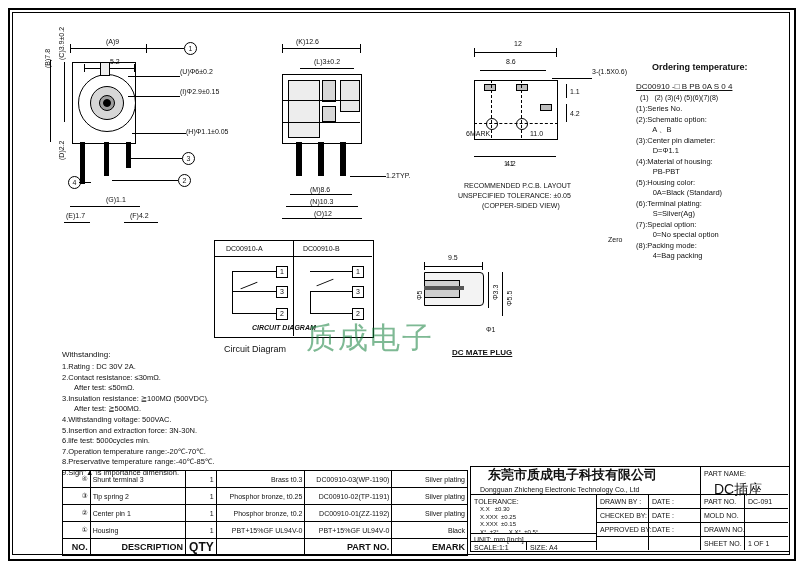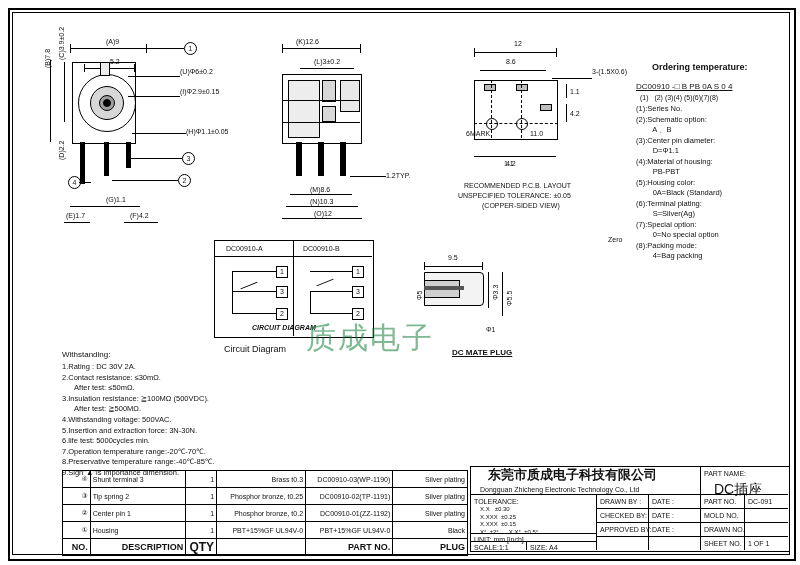--- a/index.html
+++ b/index.html
@@ -260,21 +260,21 @@
           <td class="center" style="width: 78px; height: 16px;">Black</td>
         </tr>
       </tbody>
     <tbody>
         <tr>
       <td class="center bold" style="width:24px;height:16px;font-size:9px;">NO.</td>
       <td class="center bold" style="width:96px;font-size:9px;">DESCRIPTION</td>
       <td class="center bold" style="width:26px;font-size:12px;">QTY</td>
       <td class="center bold" style="width:92px;font-size:9px;"></td>
       <td class="center bold" style="width:90px;font-size:9px;">PART NO.</td>
-      <td class="center bold" style="width:78px;font-size:9px;">PLUG</td>
+      <td class="center bold" style="width:78px;font-size:9px;">EMARK</td>
     </tr>
   </tbody>
     </table>
 
   <div>
     <div class="box" style="left:470px;top:466px;width:318px;height:84px;"></div>
     <div class="ln hl" style="left:470px;top:494px;width:318px;"></div>
     <div class="ln vl" style="left:596px;top:494px;height:56px;"></div>
     <div class="ln vl" style="left:700px;top:494px;height:56px;"></div>
     <div class="ln hl" style="left:596px;top:508px;width:192px;"></div>

